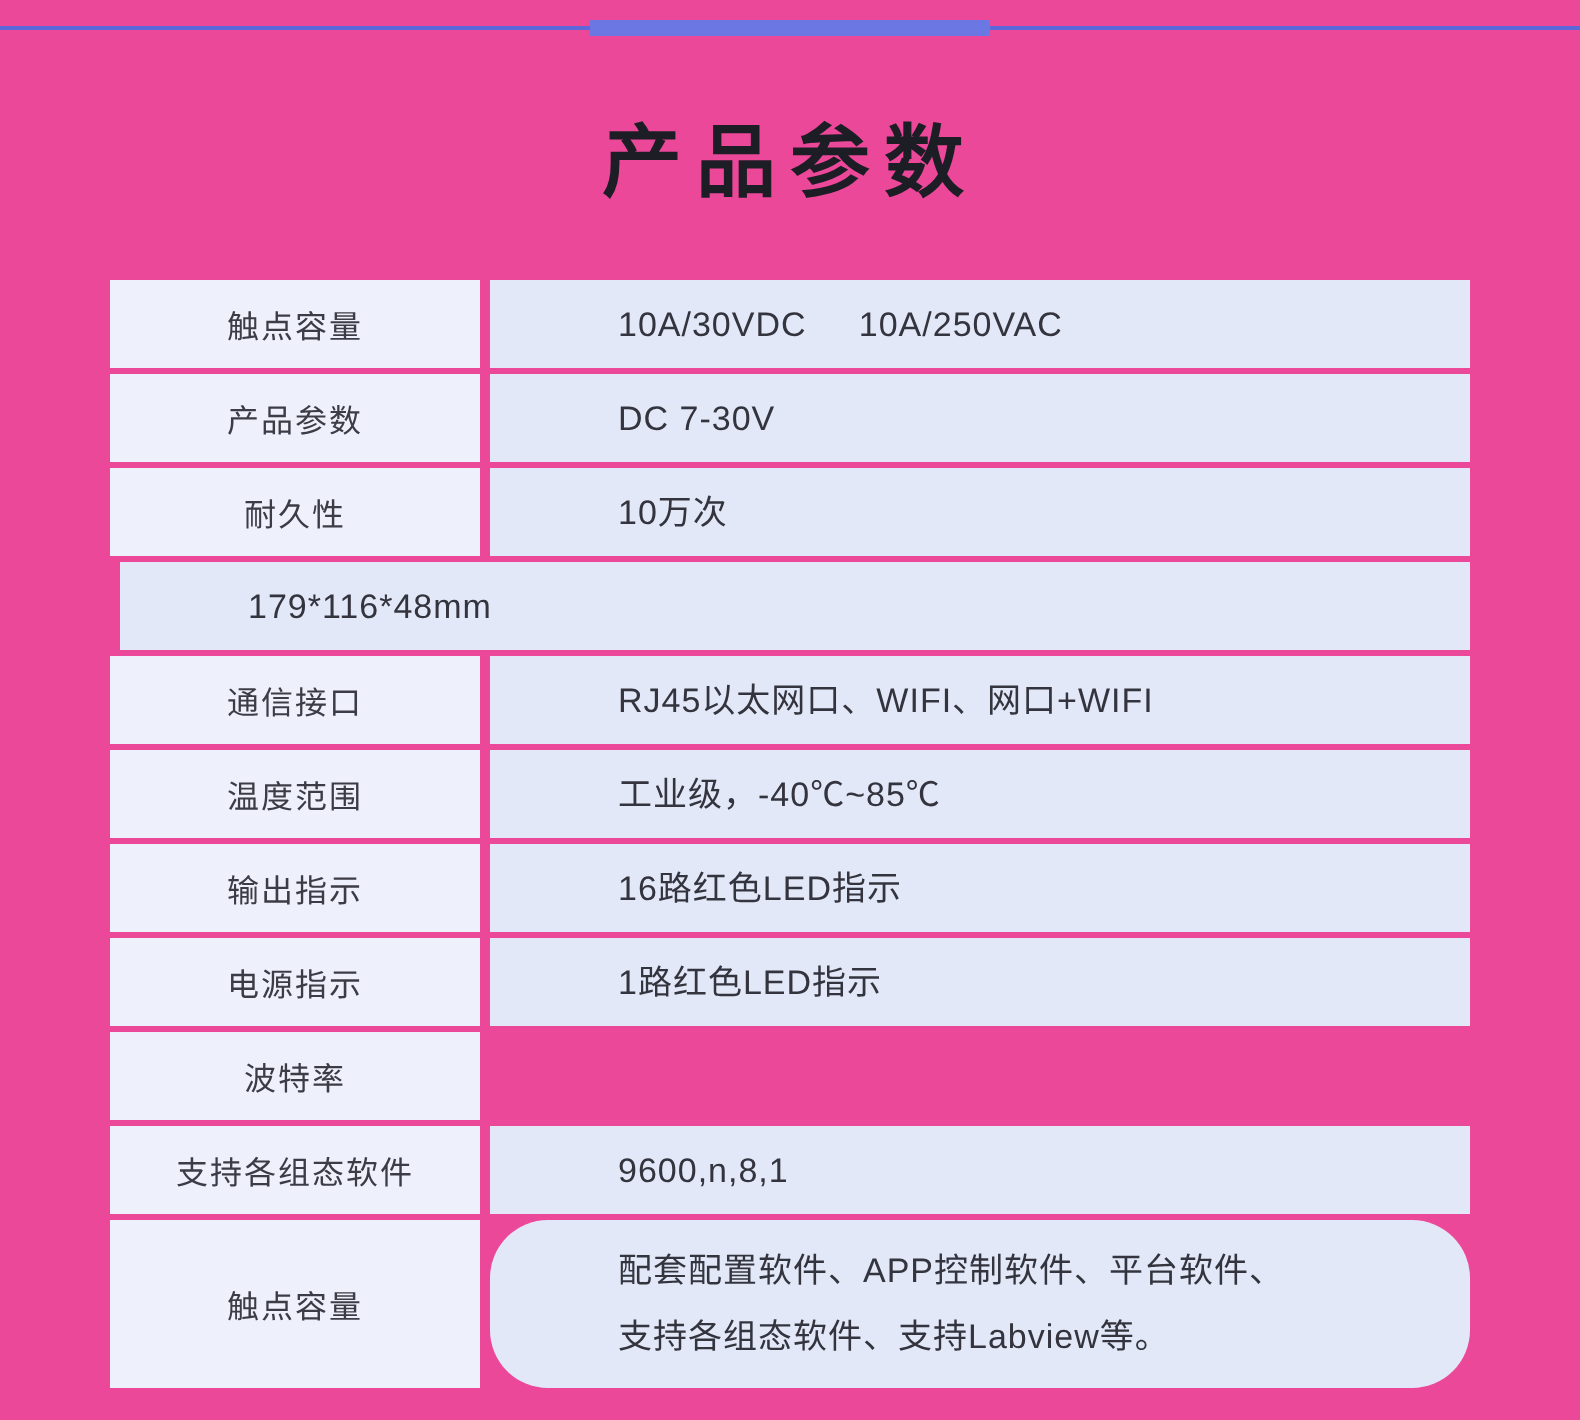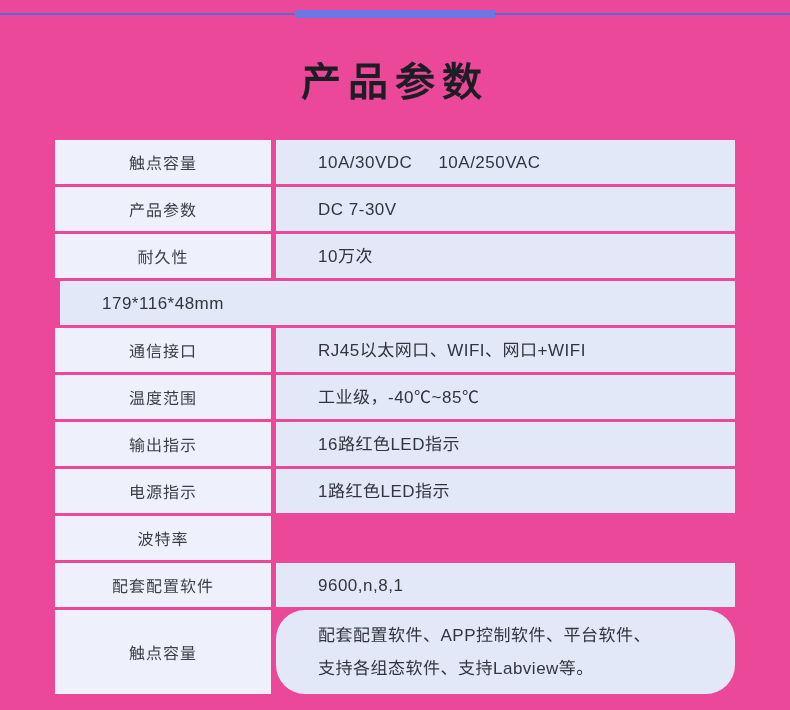--- a/index.html
+++ b/index.html
@@ -42,39 +42,39 @@
   }
   .spec-table {
     margin: 34px 55px 0 55px;
     width: 680px;
   }
   .spec-row {
     display: flex;
     margin-bottom: 3px;
   }
   .spec-label-cell {
-    width: 216px;
+    width: 185px;
     min-height: 44px;
     background: #eef1fb;
     display: flex;
     align-items: center;
     justify-content: center;
     font-size: 16px;
     letter-spacing: 1px;
     color: #3c3c46;
     flex-shrink: 0;
   }
   .spec-value-cell {
     flex: 1;
     margin-left: 5px;
     min-height: 44px;
     background: #e2e8f8;
     display: flex;
     align-items: center;
-    padding-left: 42px;
+    padding-left: 64px;
     padding-right: 20px;
     font-size: 17px;
     letter-spacing: 0.5px;
     color: #34343e;
     white-space: pre-wrap;
     line-height: 33px;
   }
   .spec-row.tall .spec-label-cell,
   .spec-row.tall .spec-value-cell {
     min-height: 84px;
@@ -132,21 +132,21 @@
   <div class="spec-row">
     <div class="spec-label-cell">电源指示</div>
     <div class="spec-value-cell">1路红色LED指示</div>
   </div>
 
   <div class="spec-row">
     <div class="spec-label-cell">波特率</div>
   </div>
 
   <div class="spec-row">
-    <div class="spec-label-cell">配套配置软件</div>
+    <div class="spec-label-cell">支持各组态软件</div>
     <div class="spec-value-cell">9600,n,8,1</div>
   </div>
 
   <div class="spec-row tall">
     <div class="spec-label-cell">触点容量</div>
     <div class="spec-value-cell">配套配置软件、APP控制软件、平台软件、支持各组态软件、支持Labview等。</div>
   </div>
 </div>
 </div>
 

